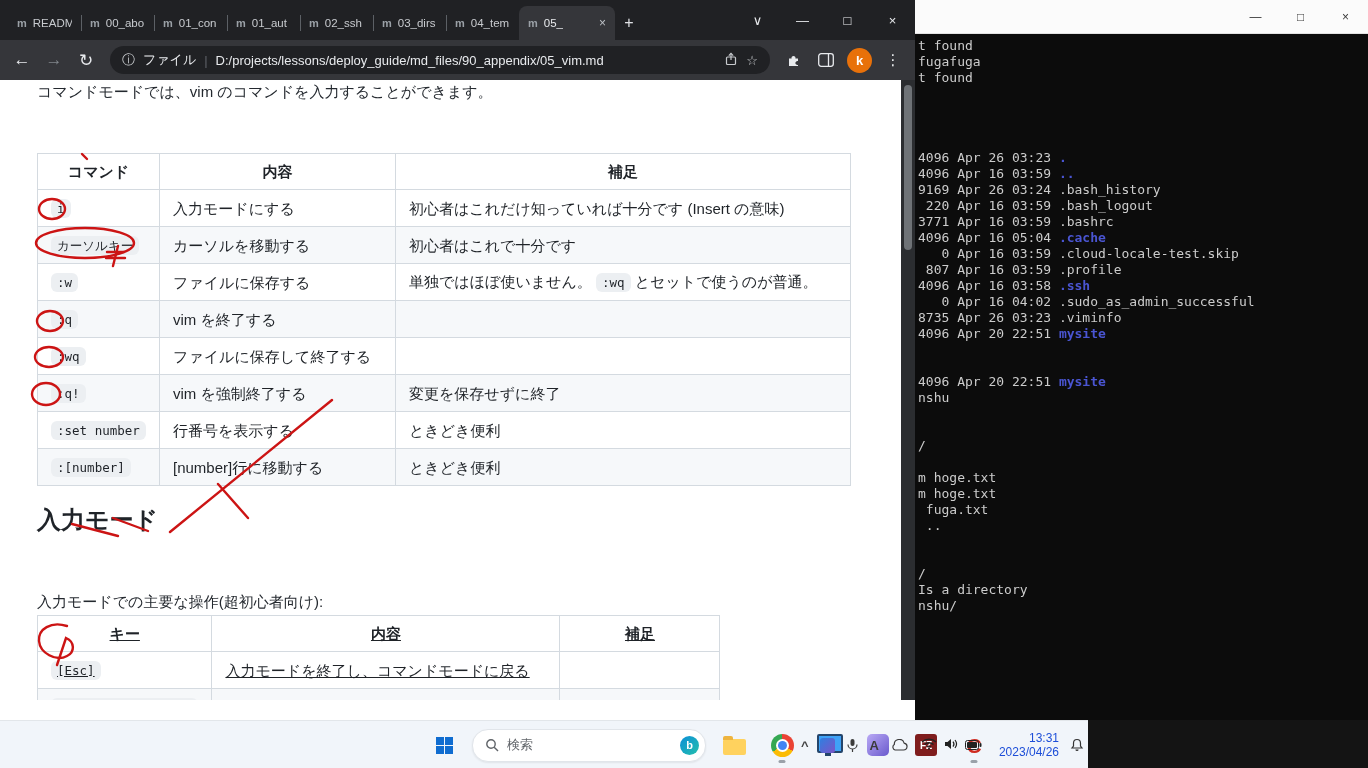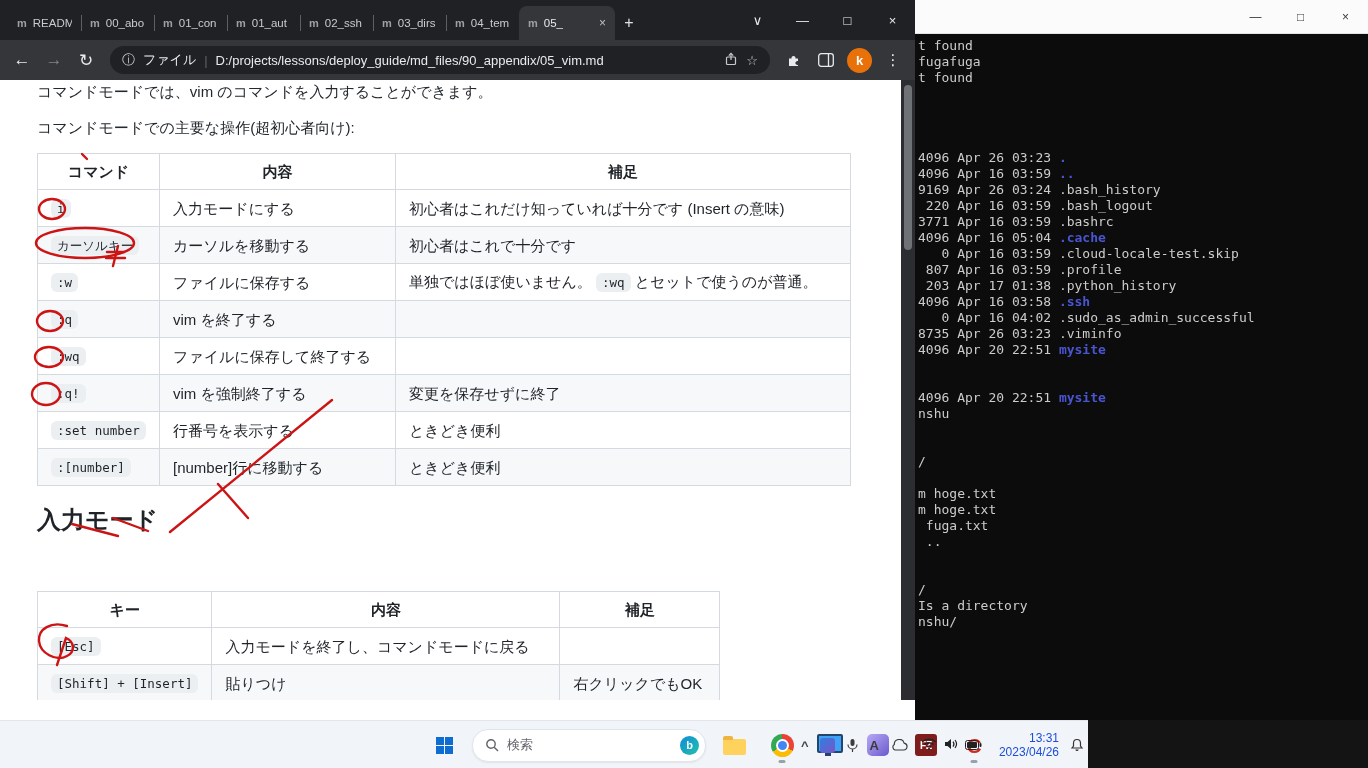--- a/index.html
+++ b/index.html
@@ -116,21 +116,20 @@
         <div class="term-line"><span> </span></div>
         <div class="term-line"><span> </span></div>
         <div class="term-line"><span>4096 Apr 26 03:23 </span><span class="dir">.</span></div>
         <div class="term-line"><span>4096 Apr 16 03:59 </span><span class="dir">..</span></div>
         <div class="term-line"><span>9169 Apr 26 03:24 .bash_history</span></div>
         <div class="term-line"><span> 220 Apr 16 03:59 .bash_logout</span></div>
         <div class="term-line"><span>3771 Apr 16 03:59 .bashrc</span></div>
         <div class="term-line"><span>4096 Apr 16 05:04 </span><span class="dir">.cache</span></div>
         <div class="term-line"><span>   0 Apr 16 03:59 .cloud-locale-test.skip</span></div>
         <div class="term-line"><span> 807 Apr 16 03:59 .profile</span></div>
-        <div class="term-line"><span> 203 Apr 17 01:38 .python_history</span></div>
         <div class="term-line"><span>4096 Apr 16 03:58 </span><span class="dir">.ssh</span></div>
         <div class="term-line"><span>   0 Apr 16 04:02 .sudo_as_admin_successful</span></div>
         <div class="term-line"><span>8735 Apr 26 03:23 .viminfo</span></div>
         <div class="term-line"><span>4096 Apr 20 22:51 </span><span class="dir">mysite</span></div>
         <div class="term-line"><span> </span></div>
         <div class="term-line"><span> </span></div>
         <div class="term-line"><span>4096 Apr 20 22:51 </span><span class="dir">mysite</span></div>
         <div class="term-line"><span>nshu</span></div>
         <div class="term-line"><span> </span></div>
         <div class="term-line"><span> </span></div>
@@ -221,21 +220,20 @@
             <rect x="0.7" y="0.7" width="14.6" height="12.6" rx="2.5" fill="none" stroke="#e8eaed" stroke-width="1.3"></rect>
             <line x1="10.5" y1="1" x2="10.5" y2="13" stroke="#e8eaed" stroke-width="1.3"></line>
           </svg>
       </div>
       <div class="avatar">k</div>
       <div class="tool-ico">⋮</div>
     </div>
 
     <div class="content">
       <div class="md-text" style="top:3px;">コマンドモードでは、vim のコマンドを入力することができます。</div>
-      <div class="md-text" style="top:39px;">コマンドモードでの主要な操作(超初心者向け):</div>
 
       <table class="md-table" style="top:73px;">
         <colgroup>
             <col style="width:122px">
             <col style="width:236px">
             <col style="width:455px">
           </colgroup>
         <thead>
           <tr>
             <th>コマンド</th>
@@ -283,21 +281,21 @@
             <td><code>:[number]</code></td>
             <td>[number]行に移動する</td>
             <td>ときどき便利</td>
           </tr>
         </tbody>
       </table>
 
       <div class="md-h2" style="top:424px;">入力モード</div>
       <div class="md-text" style="top:477px;margin-top:36px;">入力モードでの主要な操作(超初心者向け):</div>
 
-      <table class="md-table" style="top:511px;">
+      <table class="md-table" style="top:535px;text-decoration:underline;">
         <colgroup>
             <col style="width:173px">
             <col style="width:348px">
             <col style="width:160px">
           </colgroup>
         <thead>
           <tr>
             <th>キー</th>
             <th>内容</th>
             <th>補足</th>

